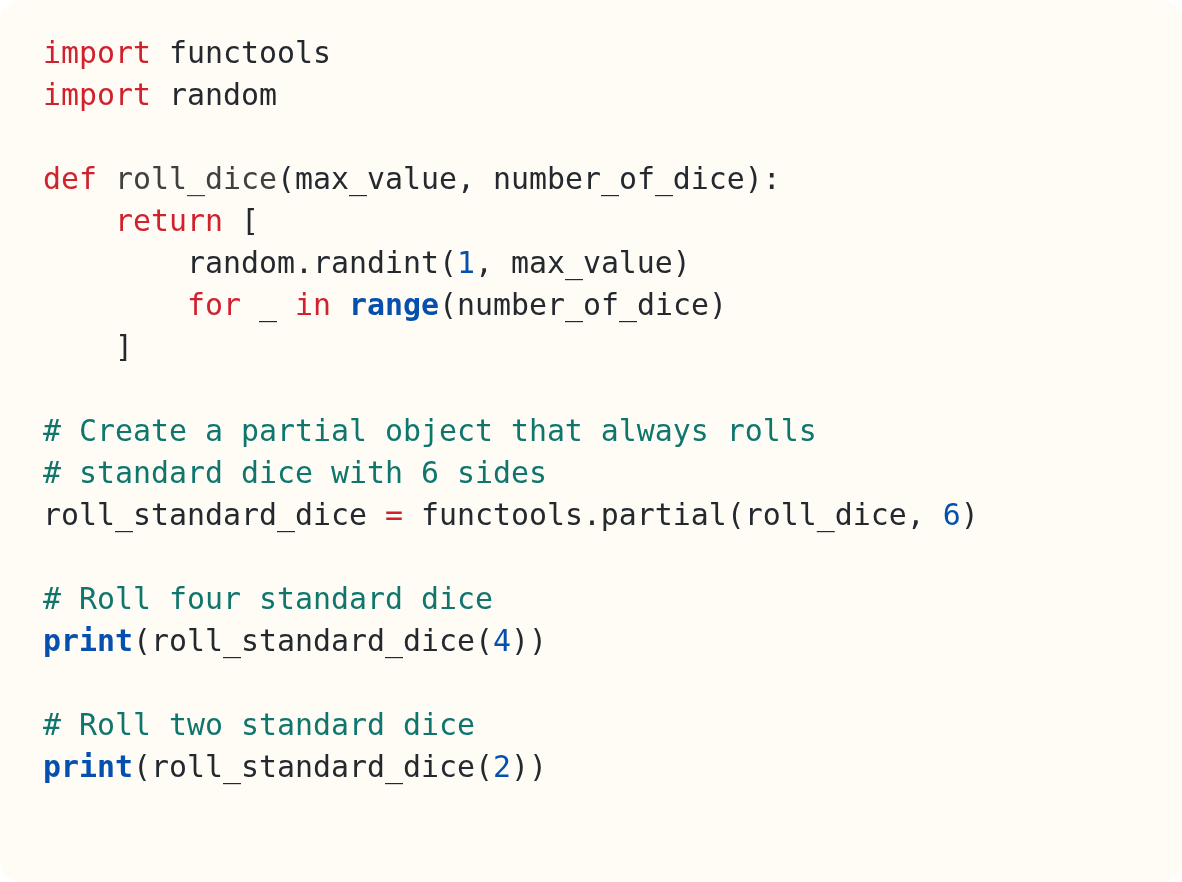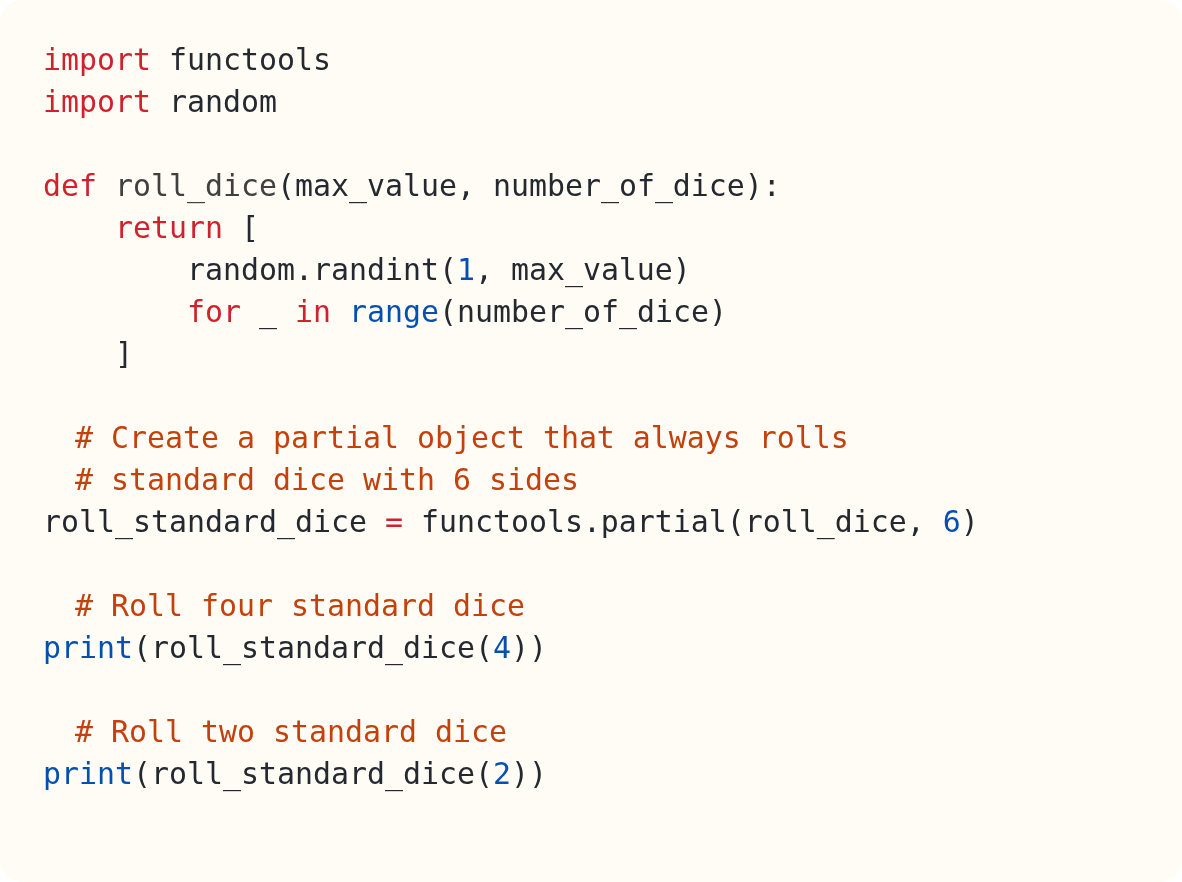--- a/index.html
+++ b/index.html
@@ -2,31 +2,31 @@
 <html><head>
 <meta charset="utf-8">
 <style>
   html, body { margin:0; padding:0; background:#ffffff; }
   body { width:1182px; height:882px; overflow:hidden; }
   .card {
     position:absolute; left:0; top:0; width:1182px; height:882px;
     background:#fffcf5; border-radius:22px; box-sizing:border-box;
   }
   .code {
-    position:absolute; left:43px; top:39px;
+    position:absolute; left:43px; top:32px;
     font-family:"DejaVu Sans Mono", "Liberation Mono", monospace;
     font-size:29.9px; line-height:42px; color:#24292f;
     white-space:pre; margin:0;
   }
   .line { height:42px; }
   .kw { color:#cf222e; }
   .fn { color:#404040; }
-  .bi { color:#0550ae; }
+  .bi { color:#0550ae;font-weight:bold; }
   .num { color:#0550ae; }
   .op { color:#cf222e; }
-  .cm { color:#c2410c;margin-left:32px; }
+  .cm { color:#0f766e; }
 </style>
 </head>
 <body>
 
 <div class="card">
   <pre class="code" id="code"><div class="line"><span class="kw">import</span><span> functools</span></div><div class="line"><span class="kw">import</span><span> random</span></div><div class="line">​</div><div class="line"><span class="kw">def</span><span> </span><span class="fn">roll_dice</span><span>(max_value, number_of_dice):</span></div><div class="line"><span>    </span><span class="kw">return</span><span> [</span></div><div class="line"><span>        random.randint(</span><span class="num">1</span><span>, max_value)</span></div><div class="line"><span>        </span><span class="kw">for</span><span> _ </span><span class="kw">in</span><span> </span><span class="bi">range</span><span>(number_of_dice)</span></div><div class="line"><span>    ]</span></div><div class="line">​</div><div class="line"><span class="cm"># Create a partial object that always rolls</span></div><div class="line"><span class="cm"># standard dice with 6 sides</span></div><div class="line"><span>roll_standard_dice </span><span class="op">=</span><span> functools.partial(roll_dice, </span><span class="num">6</span><span>)</span></div><div class="line">​</div><div class="line"><span class="cm"># Roll four standard dice</span></div><div class="line"><span class="bi">print</span><span>(roll_standard_dice(</span><span class="num">4</span><span>))</span></div><div class="line">​</div><div class="line"><span class="cm"># Roll two standard dice</span></div><div class="line"><span class="bi">print</span><span>(roll_standard_dice(</span><span class="num">2</span><span>))</span></div></pre>
 </div>
 
 </body></html>

